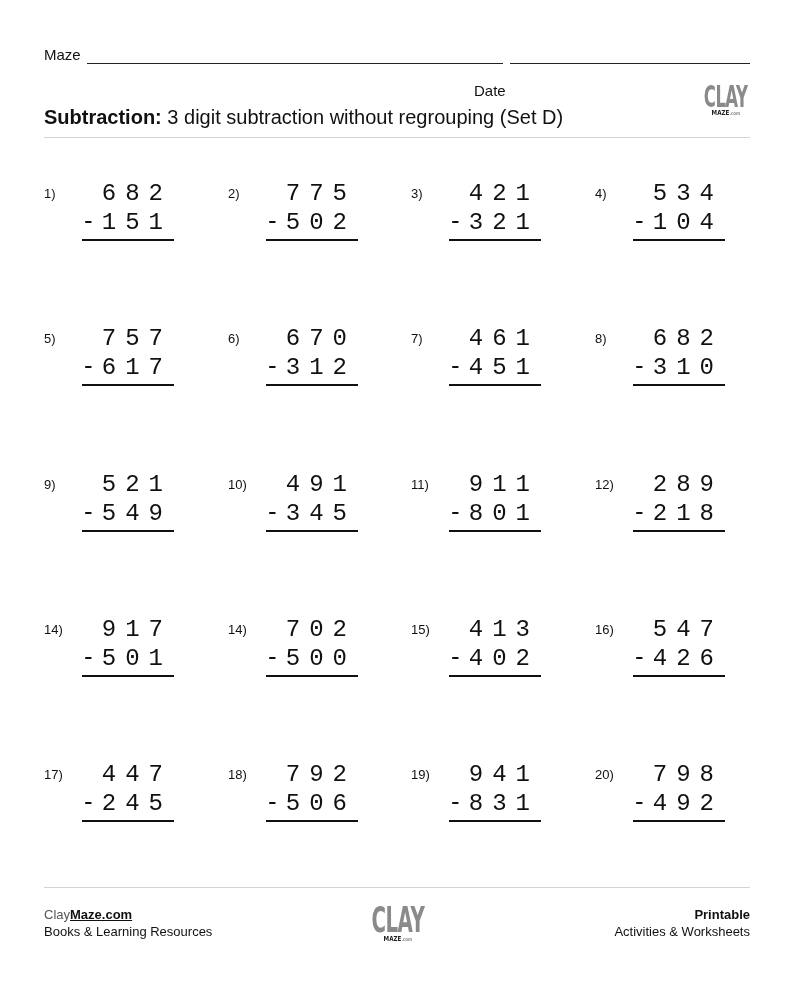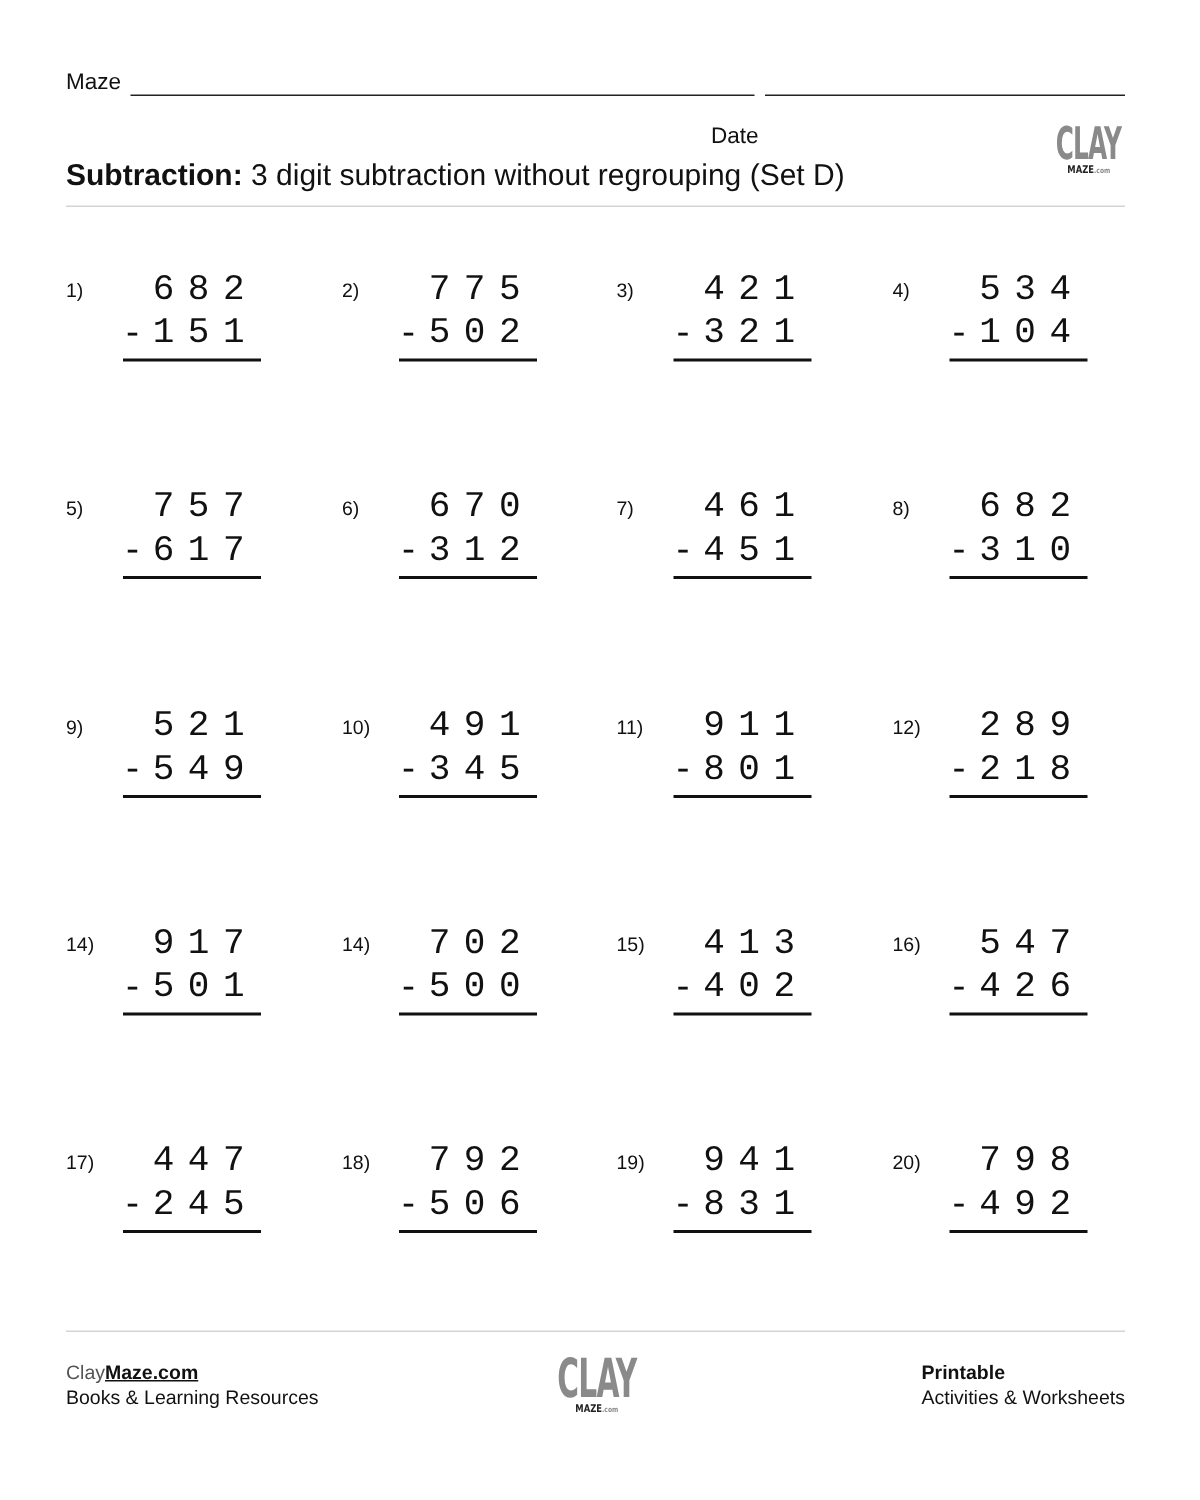--- a/index.html
+++ b/index.html
@@ -25,21 +25,21 @@
   .problem { position: absolute; width: 140px; height: 70px; }
   .pnum { position: absolute; left: 0; top: 8px; font-size: 13px; }
   .top-num, .bot-num { position: absolute; right: 12px; font-family: Liberation Mono, monospace; font-size: 24px; letter-spacing: 9px; line-height: 1; }
   .top-num { top: 4px; }
   .bot-num { top: 33px; }
   .minus { position: absolute; left: 40px; top: 31px; font-size: 24px; font-family: "DejaVu Sans", sans-serif; line-height: 1; }
   .uline { position: absolute; left: 38px; top: 61px; width: 92px; border-top: 2px solid #111; }
   .footer-left { position: absolute; left: 44px; top: 906px; font-size: 13px; line-height: 17px; }
   .footer-left b { font-weight: bold; text-decoration: underline; }
   .footer-left .brand-light { color: #555; }
-  .footer-right { position: absolute; right: 50px; top: 906px; font-size: 13px; line-height: 17px; text-align: left; margin-left: 31px; }
+  .footer-right { position: absolute; right: 50px; top: 906px; font-size: 13px; line-height: 17px; text-align: right; margin-left: 31px; }
   .footer-right b { font-weight: bold; }
 </style>
 </head>
 <body>
 
 <div class="name-row">
   <span class="name-label">Maze</span>
   <div class="name-line"></div>
   <span class="date-label">Date</span>
   <div class="date-line"></div>

